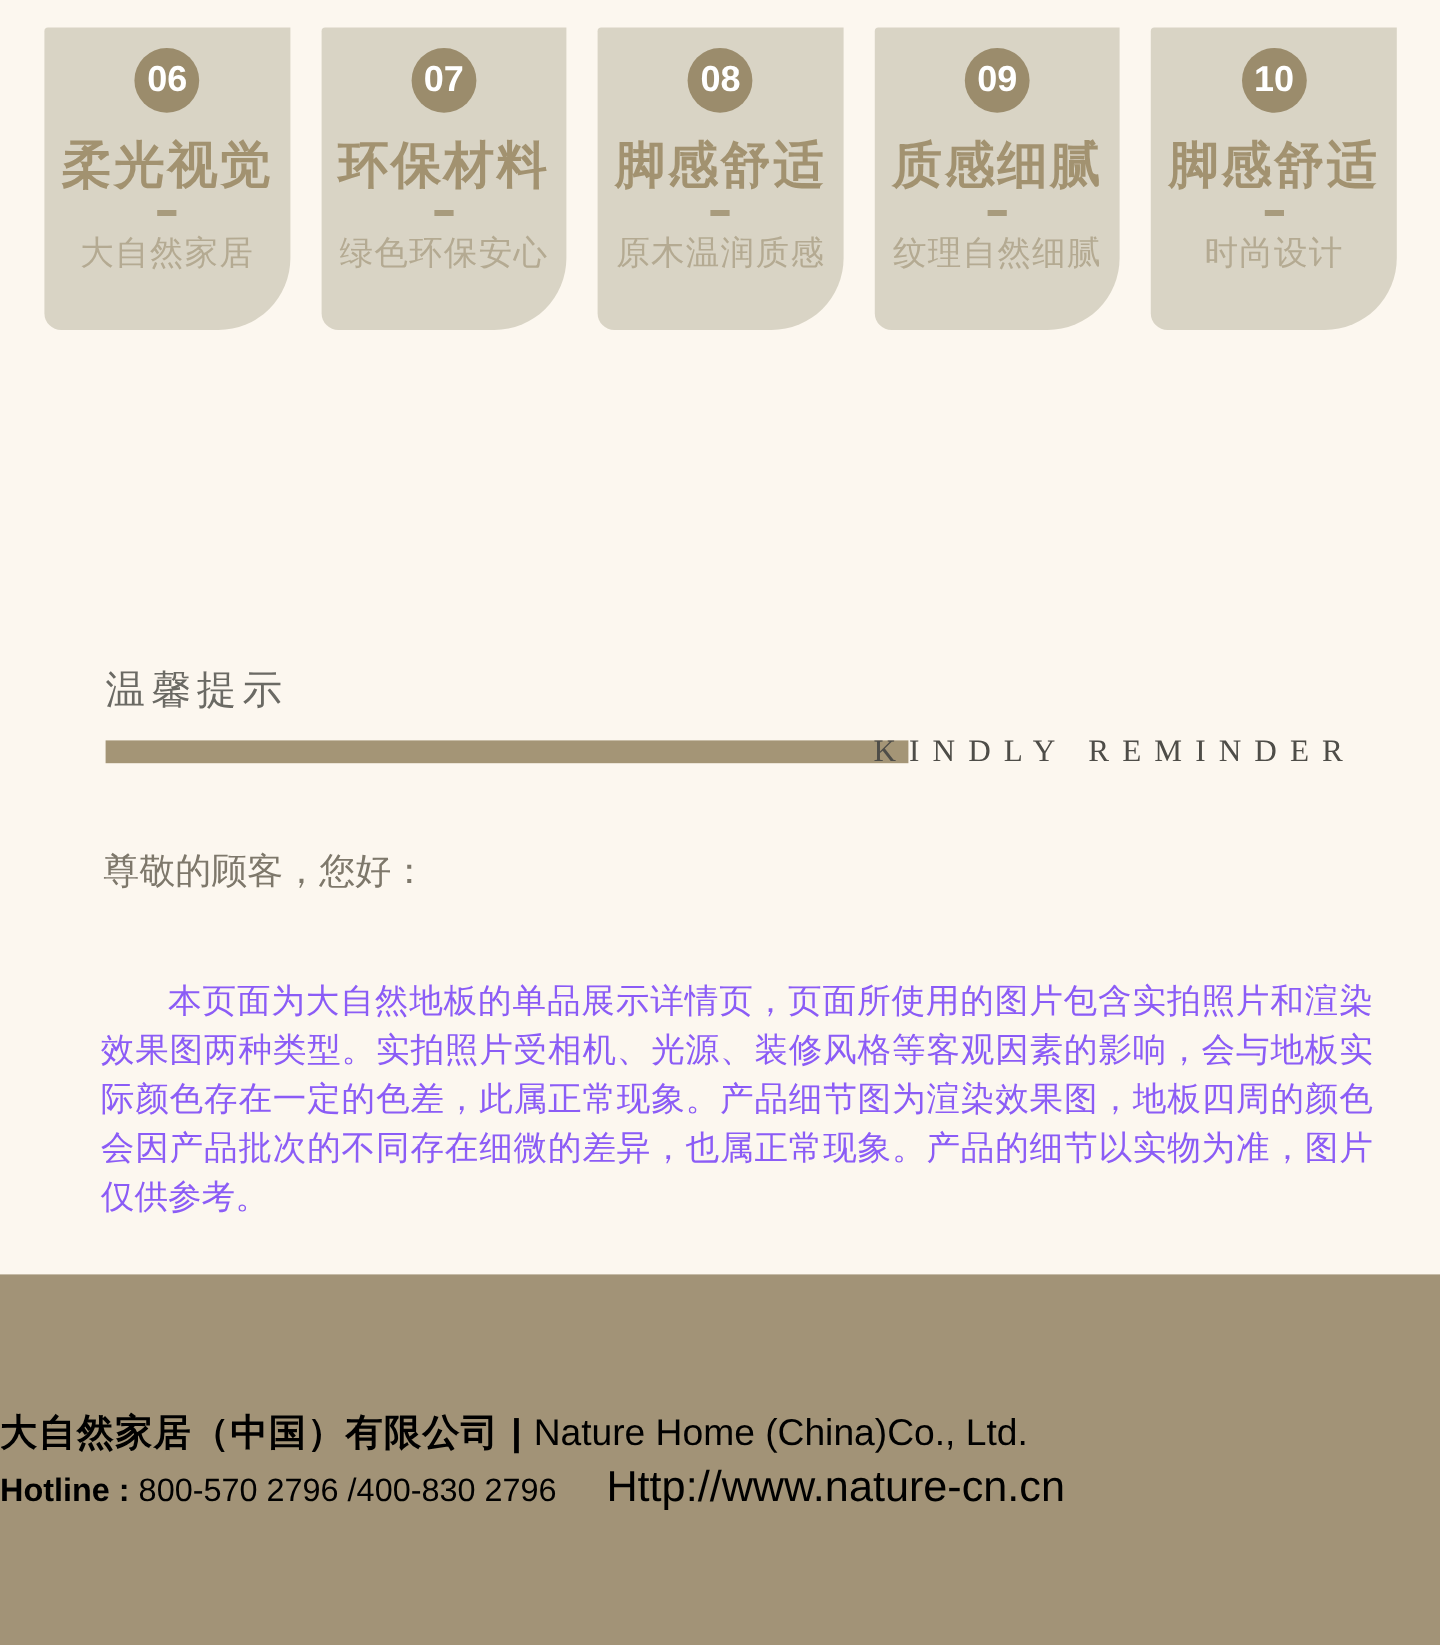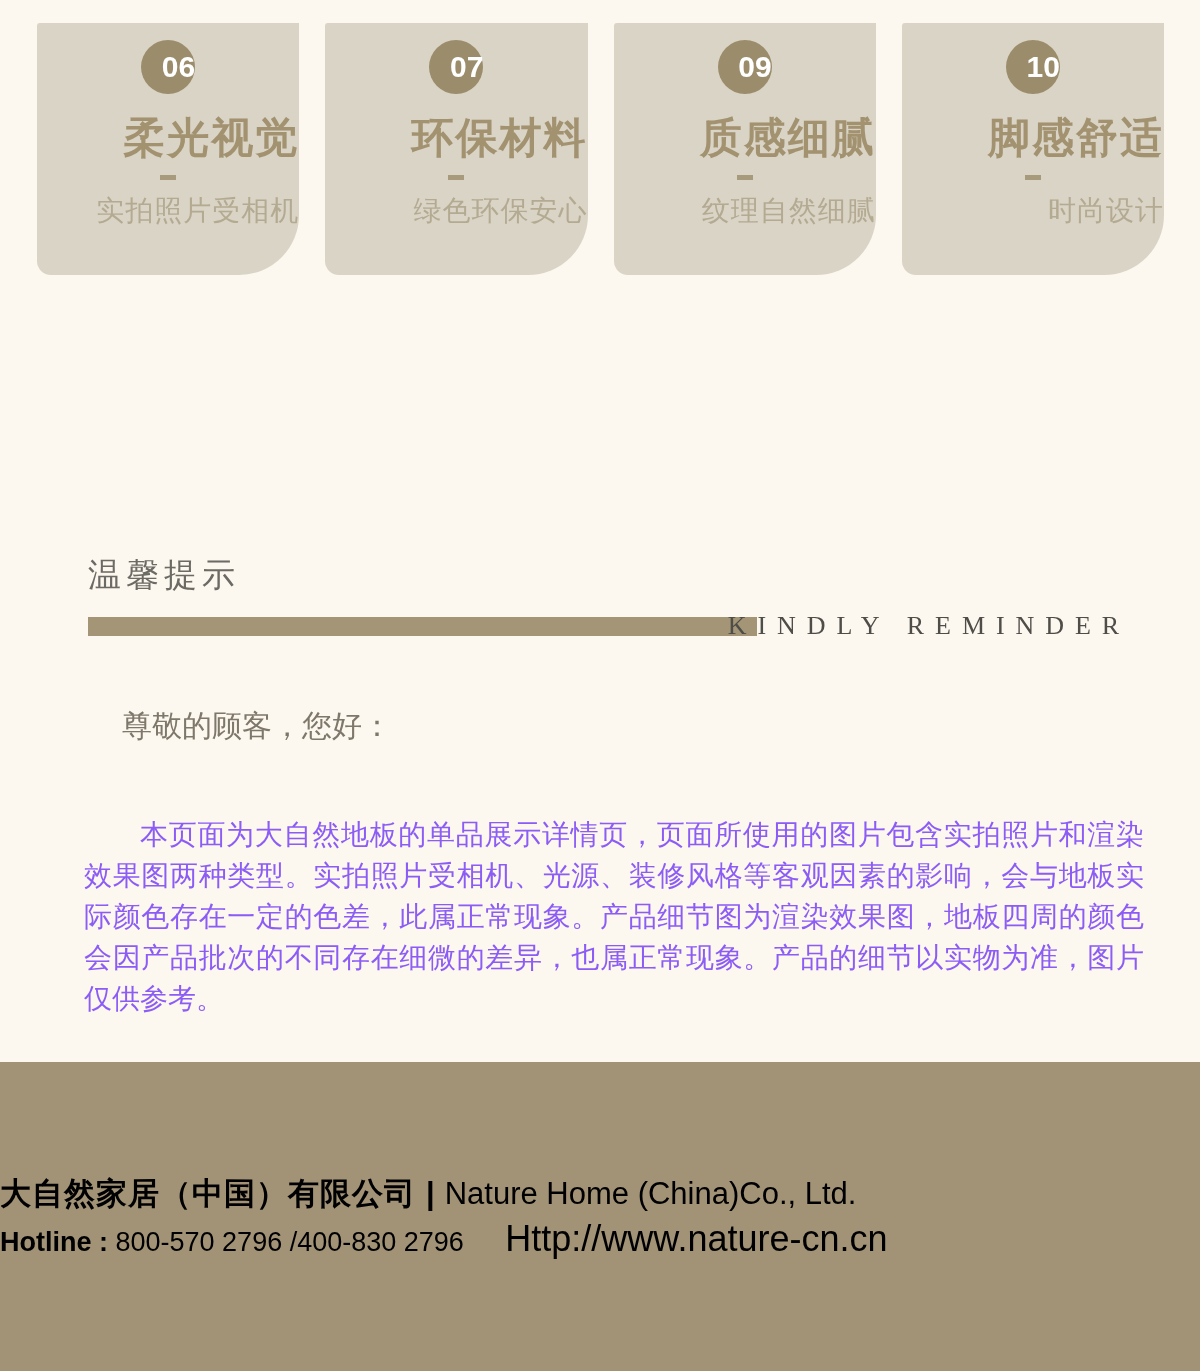--- a/index.html
+++ b/index.html
@@ -21,21 +21,21 @@
     position:absolute;
     top:23px;left:37px;right:36px;
     display:flex;
     gap:26px;
   }
   .card{
     flex:1 1 0;
     height:252px;
     background:#d9d4c5;
     border-radius:3px 0 60px 14px;
-    text-align:right;
+    text-align:center;
   }
   .badge{
     width:54px;height:54px;
     margin:17px auto 0;
     border-radius:50%;
     background:#9b8c6c;
     color:#ffffff;
     font-size:30px;
     font-weight:bold;
     line-height:54px;
@@ -83,21 +83,20 @@
     font-size:26px;
     letter-spacing:0.42em;
     color:#4e4d48;
     white-space:nowrap;
   }
   .greeting{
     position:absolute;
     left:86px;top:706px;
     font-size:30px;
     color:#7e786b;
-    margin-left:36px;
   }
   .notice-body{
     position:absolute;
     left:84px;top:788px;
     width:1060px;
     font-size:28px;
     line-height:41px;
     color:#8b5cf6;
     text-align:justify;
     text-indent:2em;
@@ -135,30 +134,36 @@
 <body>
 
 <div id="page">
 
   <div class="features">
 
     <div class="card">
       <div class="badge">06</div>
       <div class="card-title">柔光视觉</div>
       <div class="card-dash"></div>
-      <div class="card-sub">实拍照片受相机</div>
+      <div class="card-sub">大自然家居</div>
     </div>
 
     <div class="card">
       <div class="badge">07</div>
       <div class="card-title">环保材料</div>
       <div class="card-dash"></div>
       <div class="card-sub">绿色环保安心</div>
     </div>
 
+    <div class="card">
+      <div class="badge">08</div>
+      <div class="card-title">脚感舒适</div>
+      <div class="card-dash"></div>
+      <div class="card-sub">原木温润质感</div>
+    </div>
 
     <div class="card">
       <div class="badge">09</div>
       <div class="card-title">质感细腻</div>
       <div class="card-dash"></div>
       <div class="card-sub">纹理自然细腻</div>
     </div>
 
     <div class="card">
       <div class="badge">10</div>

